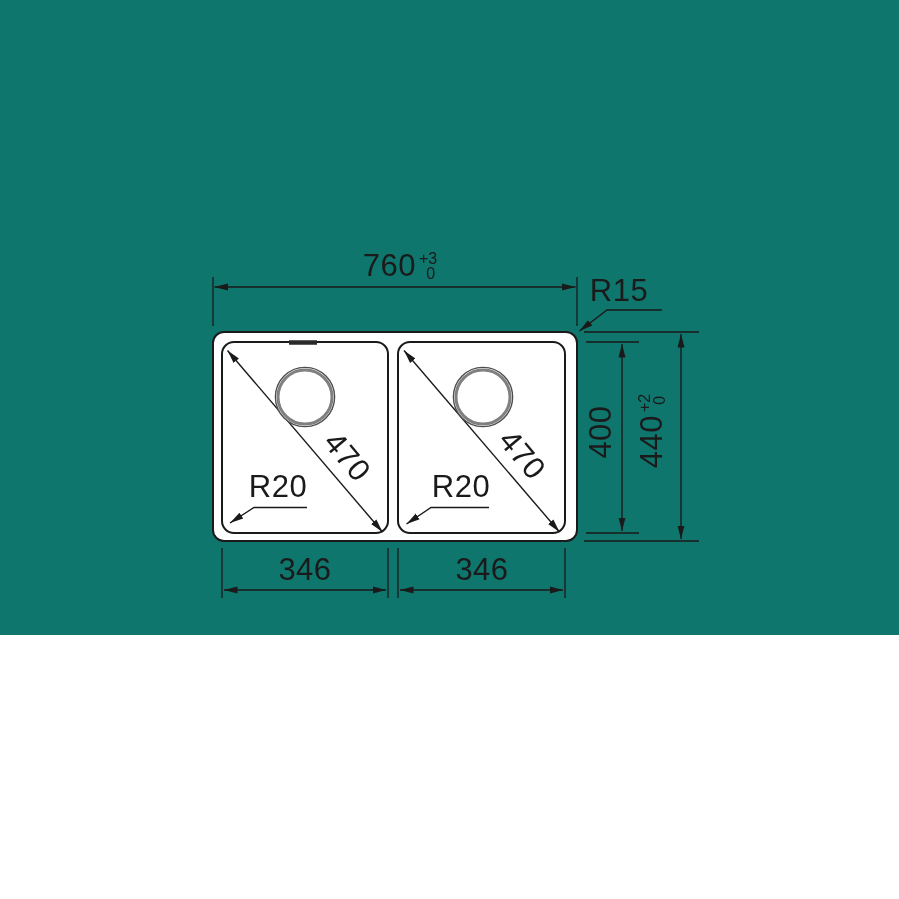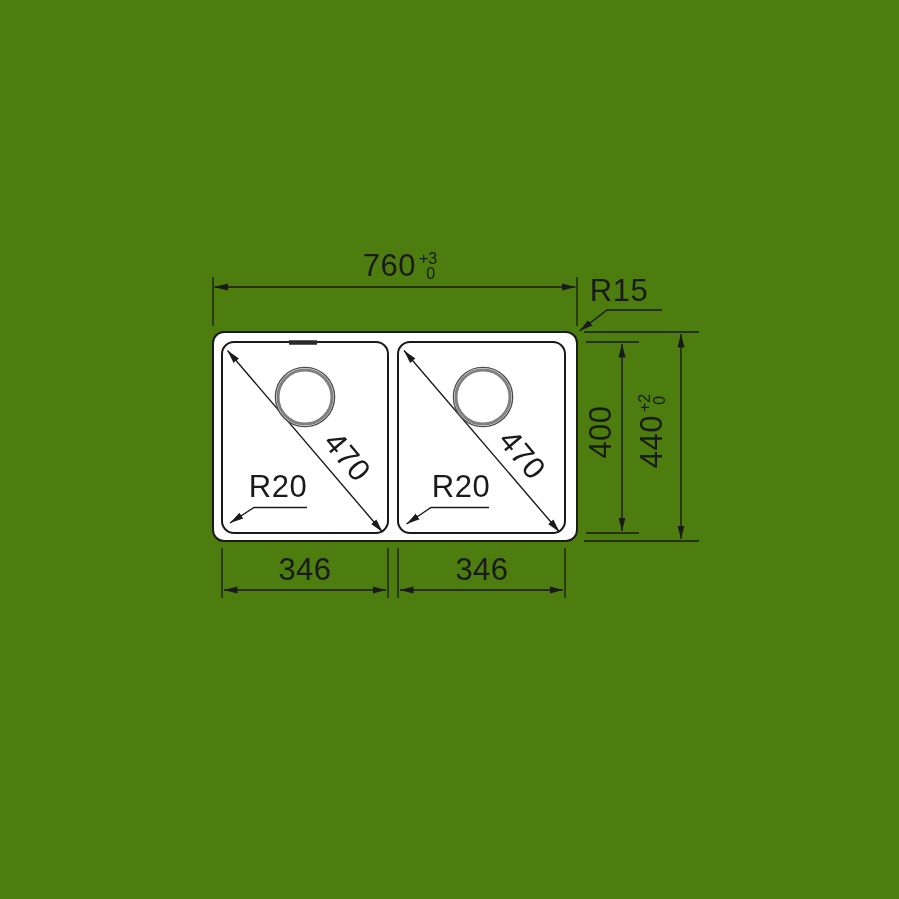--- a/index.html
+++ b/index.html
@@ -1,21 +1,21 @@
 <!DOCTYPE html>
 <html><head>
 <meta charset="utf-8">
 <style>
   html, body { margin: 0; padding: 0; }
   body { font-family: "Liberation Sans", sans-serif; background: #ffffff; }
   .stage {
     position: relative;
     width: 899px;
-    height: 899px;
-    background: #4d7c0f;
+    height: 635px;
+    background: #0f766e;
     overflow: hidden;
   }
   .stage svg { position: absolute; left: 0; top: 0; }
   .lbl {
     position: absolute;
     display: inline-flex;
     align-items: center;
     white-space: nowrap;
     color: #1a1a1a;
     font-size: 31px;

